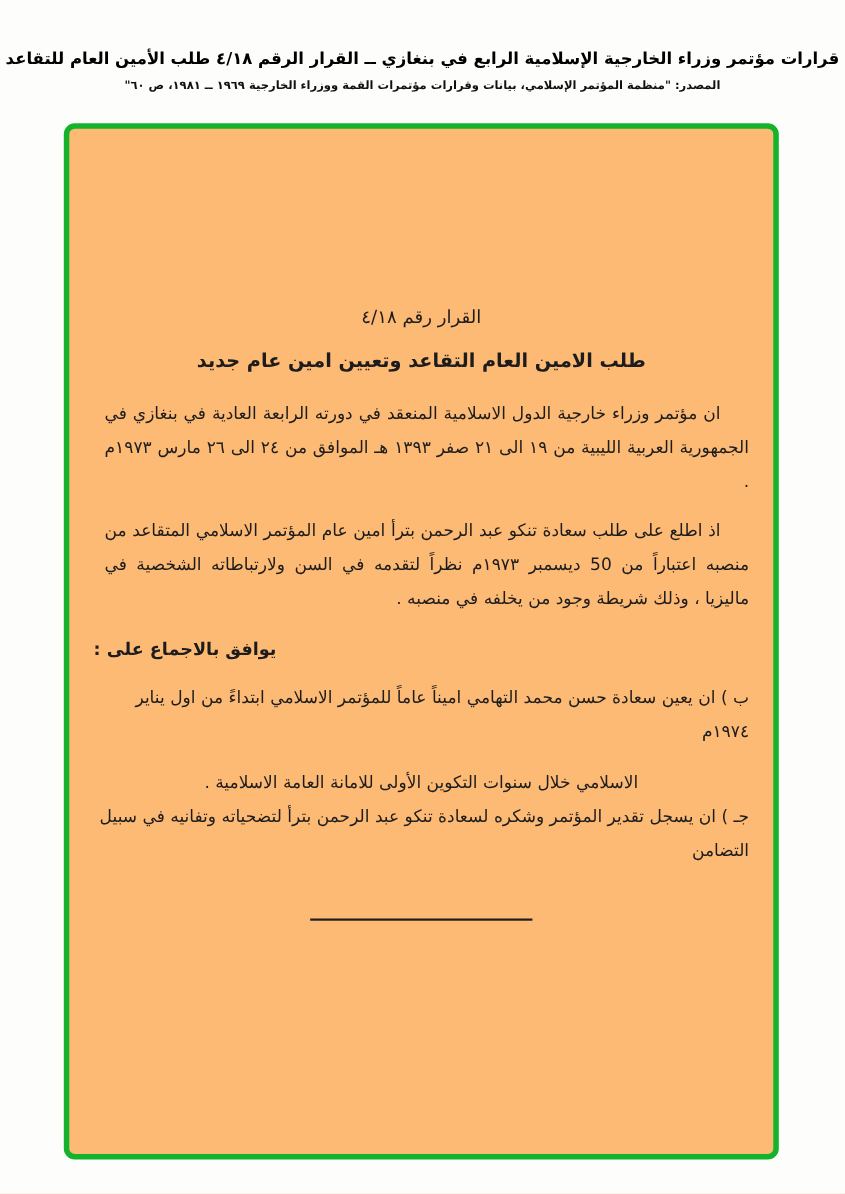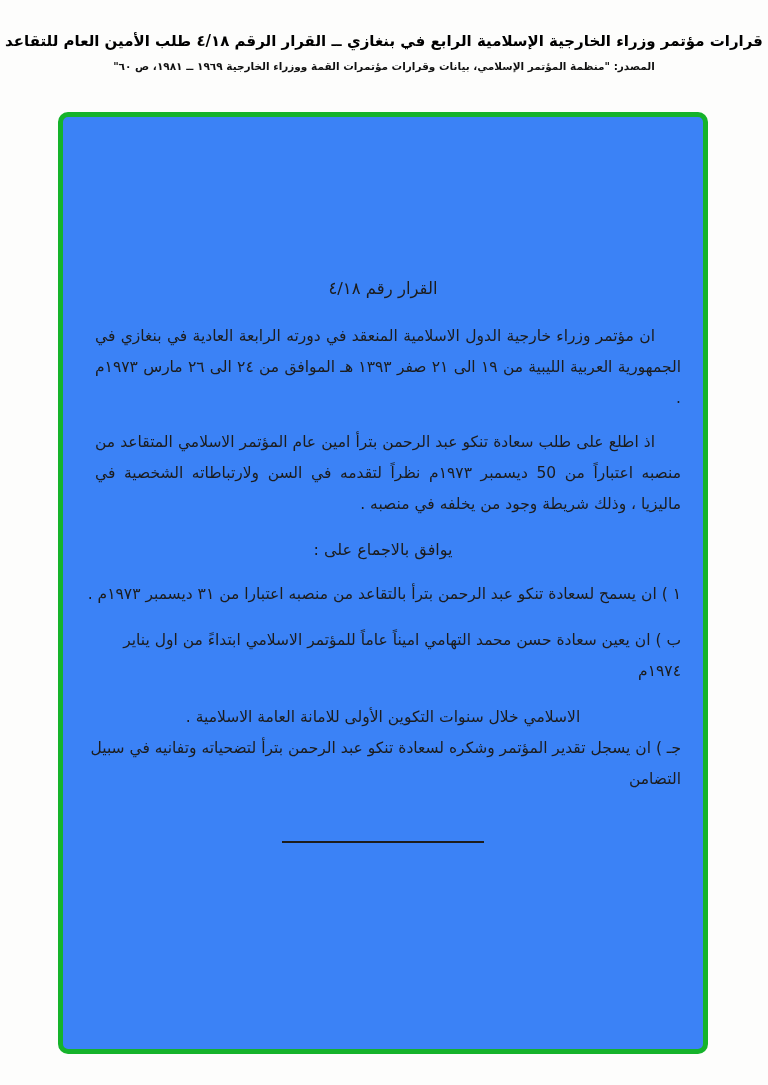--- a/index.html
+++ b/index.html
@@ -8,21 +8,21 @@
     width: 768px;
     height: 1085px;
     background: #fdfdfc;
     font-family: "DejaVu Sans", sans-serif;
     color: #1c1c1c;
     overflow: hidden;
   }
   .hdr {
     direction: rtl;
     text-align: center;
-    padding-top: 30px;
+    padding-top: 42px;
   }
   .hdr-title {
     font-size: 15px;
     font-weight: bold;
     color: #000000;
     line-height: 22px;
   }
   .hdr-source {
     font-size: 10.5px;
     font-weight: bold;
@@ -30,21 +30,21 @@
     margin-top: 8px;
   }
   .doc-box {
     position: absolute;
     left: 58px;
     top: 112px;
     width: 640px;
     height: 932px;
     border: 5px solid #15b32b; 
     border-radius: 10px;
-    background: #3b82f6;
+    background: #fdba74;
     direction: rtl;
   }
   .doc-number {
     margin-top: 158px;
     text-align: center;
     font-size: 16.5px;
     line-height: 28px;
     font-weight: 500;
   }
   .doc-title {
@@ -60,22 +60,22 @@
   .para {
     margin: 0 0 13px 0;
     font-size: 15.5px;
     line-height: 31px;
     text-align: justify;
     text-indent: 26px;
   }
   .agree {
     margin: 16px 22px 0 22px;
     font-size: 16px;
-    font-weight: normal;
-    text-align: center;
+    font-weight: bold;
+    text-align: left;
     line-height: 28px;
   }
   .items {
     margin: 8px 22px 0 22px;
   }
   .item { margin-top: 15px; }
   .item-line {
     font-size: 15.5px;
     line-height: 31px;
   }
@@ -93,32 +93,30 @@
 
 <div class="page">
 
   <div class="hdr">
     <div class="hdr-title">قرارات مؤتمر وزراء الخارجية الإسلامية الرابع في بنغازي ــ القرار الرقم ٤/١٨ طلب الأمين العام للتقاعد</div>
     <div class="hdr-source">المصدر: "منظمة المؤتمر الإسلامي، بيانات وقرارات مؤتمرات القمة ووزراء الخارجية ١٩٦٩ ــ ١٩٨١، ص ٦٠"</div>
   </div>
 
   <div class="doc-box" style="border-color: rgb(21, 179, 43);">
     <div class="doc-number">القرار رقم ٤/١٨</div>
+    <div class="doc-title">طلب الامين العام التقاعد وتعيين امين عام جديد</div>
 
     <div class="paras">
         <p class="para">ان مؤتمر وزراء خارجية الدول الاسلامية المنعقد في دورته الرابعة العادية في بنغازي في الجمهورية العربية الليبية من ١٩ الى ٢١ صفر ١٣٩٣ هـ الموافق من ٢٤ الى ٢٦ مارس ١٩٧٣م .</p>
         <p class="para">اذ اطلع على طلب سعادة تنكو عبد الرحمن بترأ امين عام المؤتمر الاسلامي المتقاعد من منصبه اعتباراً من 50 ديسمبر ١٩٧٣م نظراً لتقدمه في السن ولارتباطاته الشخصية في ماليزيا ، وذلك شريطة وجود من يخلفه في منصبه .</p>
       </div>
 
     <div class="agree">يوافق بالاجماع على :</div>
 
     <div class="items">
-        <div class="item">
-          <div class="item-line first"><span>١ )</span> ان يسمح لسعادة تنكو عبد الرحمن بترأ بالتقاعد من منصبه اعتبارا من ٣١ ديسمبر ١٩٧٣م .</div>
-        </div>
         <div class="item">
           <div class="item-line first"><span>ب )</span> ان يعين سعادة حسن محمد التهامي اميناً عاماً للمؤتمر الاسلامي ابتداءً من اول يناير ١٩٧٤م</div>
         </div>
         <div class="item">
           <div class="item-line cont">الاسلامي خلال سنوات التكوين الأولى للامانة العامة الاسلامية .</div>
           <div class="item-line first"><span>جـ )</span> ان يسجل تقدير المؤتمر وشكره لسعادة تنكو عبد الرحمن بترأ لتضحياته وتفانيه في سبيل التضامن</div>
         </div>
       </div>
 
     <div class="divider" style="background: rgb(29, 29, 29);"></div>

